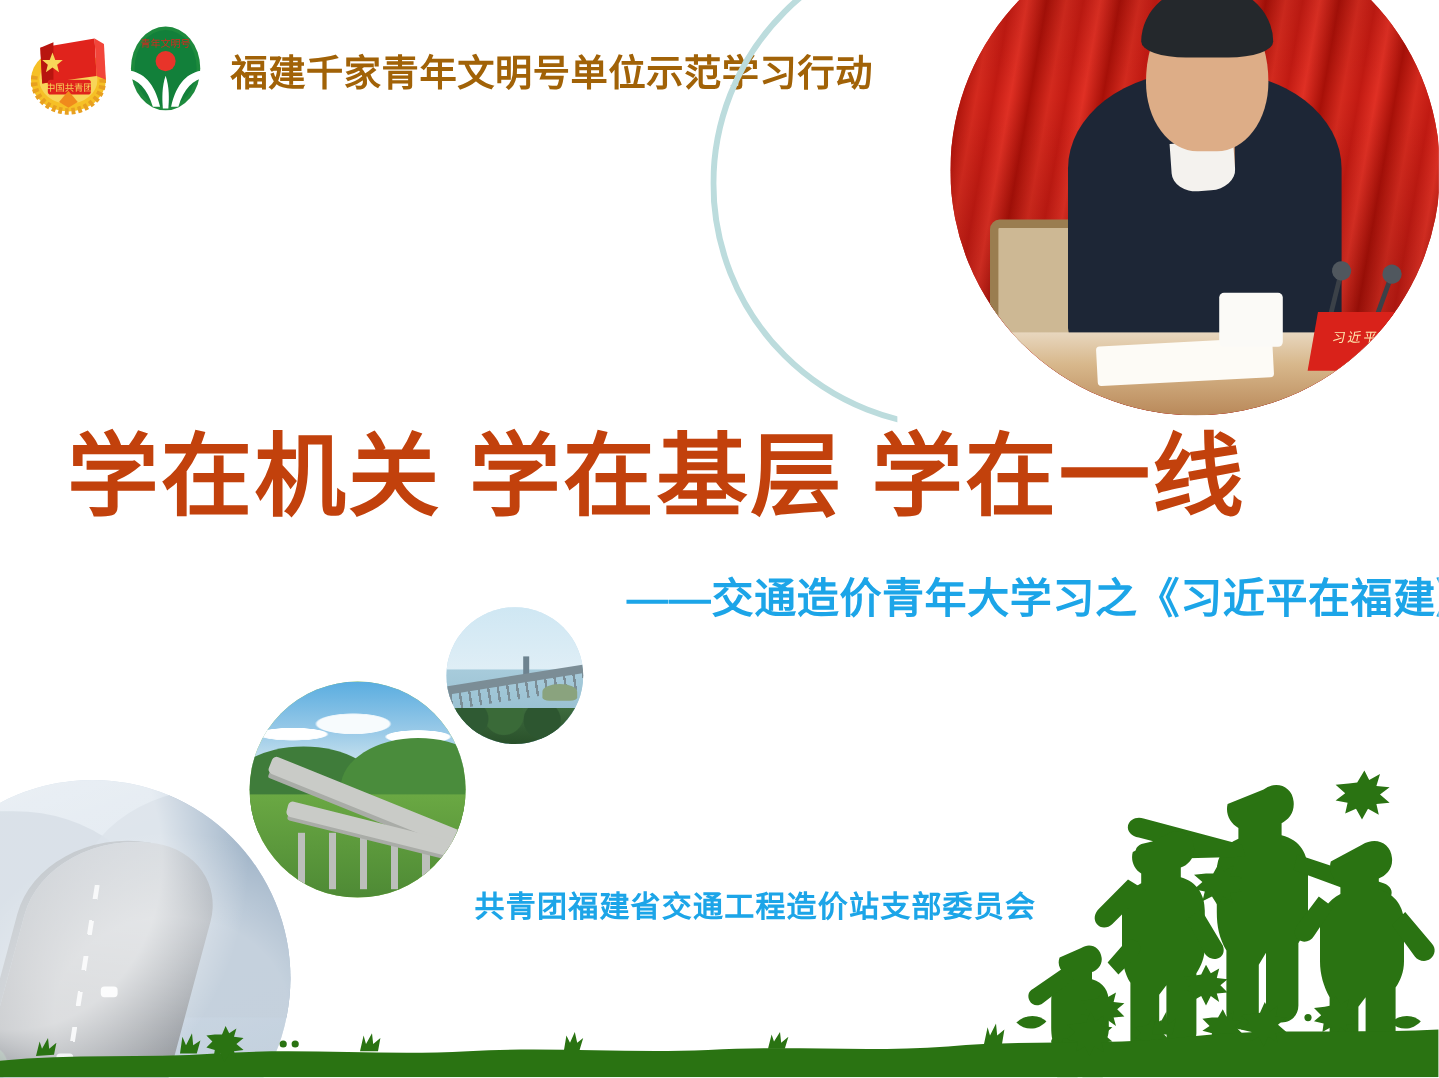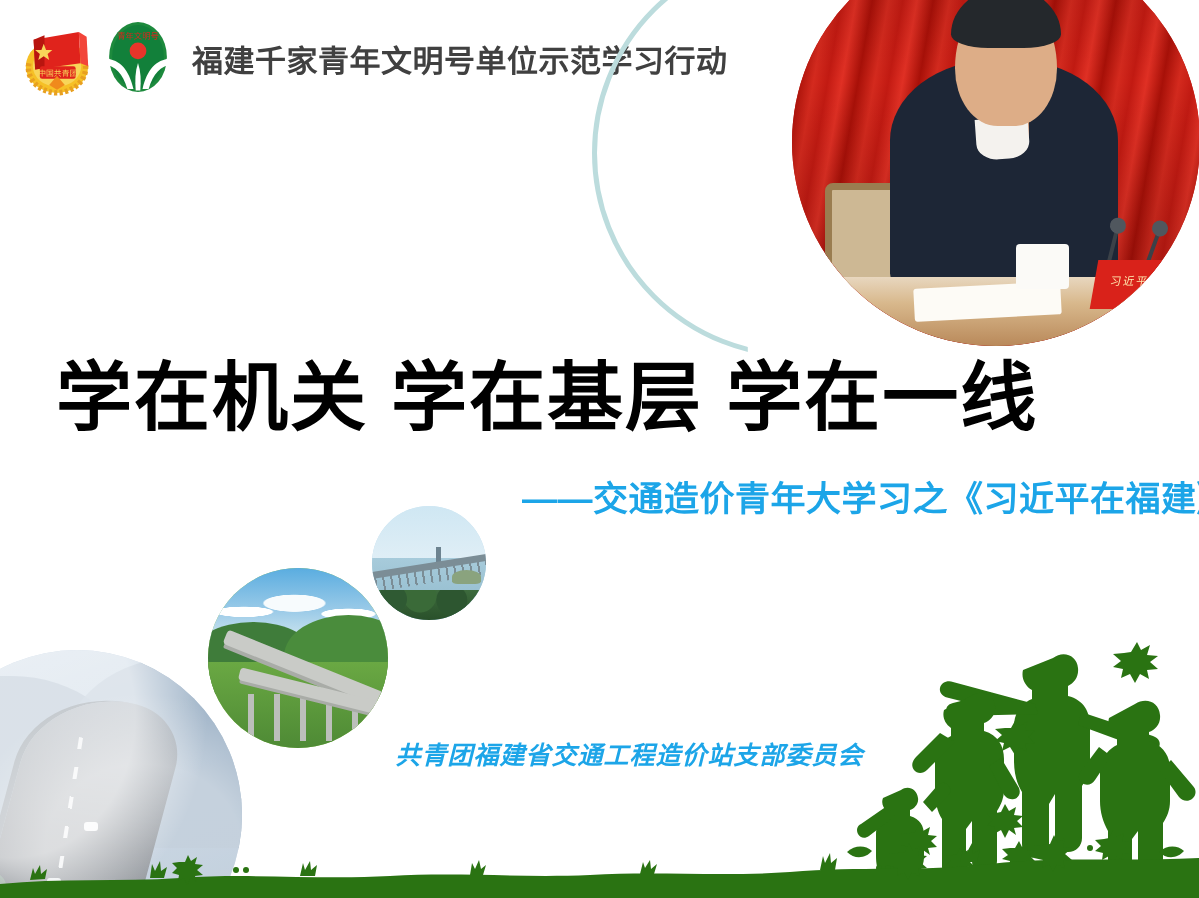--- a/index.html
+++ b/index.html
@@ -43,21 +43,21 @@
     top: 19px;
     width: 76px;
     height: 76px;
   }
   .header-title {
     position: absolute;
     left: 192px;
     top: 36px;
     font-size: 31px;
     font-weight: bold;
-    color: #404040;
+    color: #a16207;
     letter-spacing: 0.5px;
     white-space: nowrap;
   }
 
   
   .teal-arc {
     position: absolute;
     left: 592px;
     top: -52px;
     width: 410px;
@@ -213,21 +213,21 @@
     letter-spacing: 2px;
   }
 
   
   .main-title {
     position: absolute;
     left: 56px;
     top: 358px;
     font-size: 76px;
     font-weight: bold;
-    color: #000000;
+    color: #c2410c;
     letter-spacing: 2px;
     white-space: nowrap;
     line-height: 1.05;
   }
 
   .sub-title {
     position: absolute;
     left: 522px;
     top: 470px;
     font-size: 35px;
@@ -435,21 +435,21 @@
     position: absolute;
     left: 0;
     top: 735px;
     width: 1199px;
     text-align: center;
     font-size: 25px;
     font-weight: bold;
     color: #1ca5e8;
     letter-spacing: 1px;
   }
-  .org-line .inner { position: relative; left: 30px; font-style: italic; }
+  .org-line .inner { position: relative; left: 30px; }
 
   .date-line {
     position: absolute;
     left: 0;
     top: 790px;
     width: 1199px;
     text-align: center;
     font-size: 25px;
     font-weight: bold;
     color: #1ca5e8;

